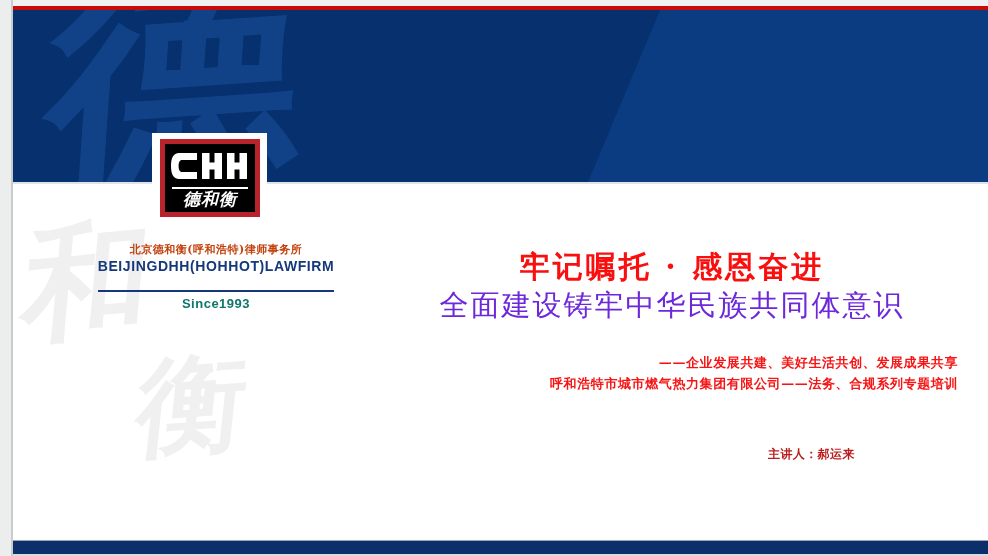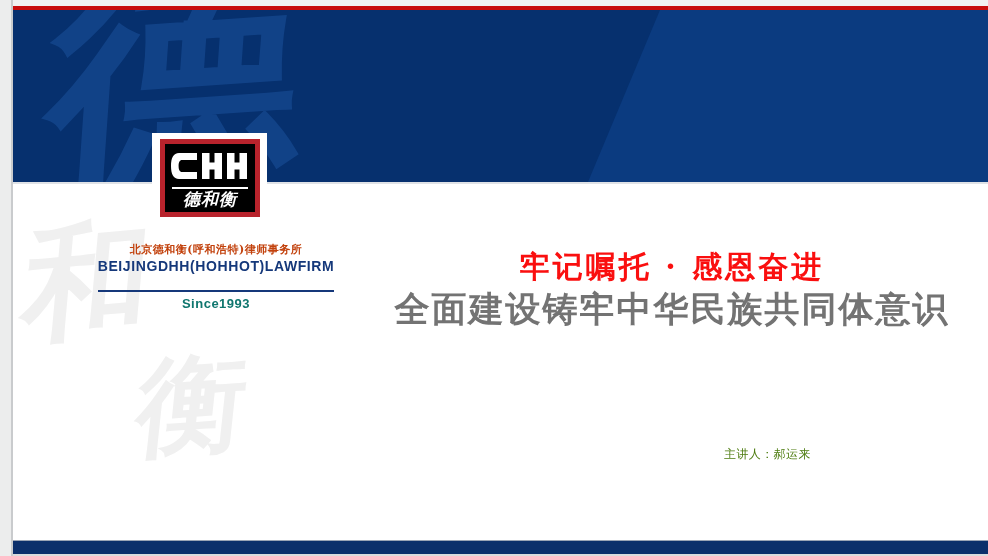--- a/index.html
+++ b/index.html
@@ -246,23 +246,23 @@
     font-family: "DejaVu Serif", serif;
     font-size: 30px;
     font-weight: 700;
     color: #fa0f0f;
     letter-spacing: 3px;
     line-height: 1.28;
     white-space: nowrap;
   }
   .title-line2 {
     font-family: "DejaVu Serif", serif;
-    font-size: 35px;
-    font-weight: 700;
-    color: #737373;
+    font-size: 29px;
+    font-weight: 400;
+    color: #6d28d9;
     letter-spacing: 2px;
     line-height: 1.32;
     white-space: nowrap;
   }
 
   
   .subtitle-area {
     position: absolute;
     left: 380px;
     top: 352px;
@@ -285,25 +285,26 @@
     position: absolute;
     left: 724px;
     top: 444px;
     width: 240px;
     text-align: left;
     z-index: 22;
   }
   .speaker-line {
     font-family: "DejaVu Serif", serif;
     font-size: 12px;
-    font-weight: 400;
-    color: #4d7c0f;
+    font-weight: 700;
+    color: #b91c1c;
     letter-spacing: 0.4px;
     line-height: 1.72;
     white-space: nowrap;
+    margin-left: 44px;
   }
 
   
   .footer-bar {
     position: absolute;
     left: 12px;
     top: 540px;
     width: 976px;
     height: 14px;
     background: #0b2f6b;
@@ -364,20 +365,24 @@
     <div class="firm-cn">北京德和衡(呼和浩特)律师事务所</div>
     <div class="firm-en">BEIJINGDHH(HOHHOT)LAWFIRM</div>
     <div class="firm-since">Since1993</div>
   </div>
 
   <div class="title-area">
     <div class="title-line1">牢记嘱托 · 感恩奋进</div>
     <div class="title-line2">全面建设铸牢中华民族共同体意识</div>
   </div>
 
+  <div class="subtitle-area">
+    <div class="subtitle-line">——企业发展共建、美好生活共创、发展成果共享</div>
+    <div class="subtitle-line">呼和浩特市城市燃气热力集团有限公司——法务、合规系列专题培训</div>
+  </div>
 
   <div class="speaker-area">
     <div class="speaker-line">主讲人：郝运来</div>
   </div>
 
   <div class="footer-bar"></div>
   <div class="footer-gutter"></div>
 
   <div class="gutter-left"></div>
   <div class="gutter-left-edge"></div>

